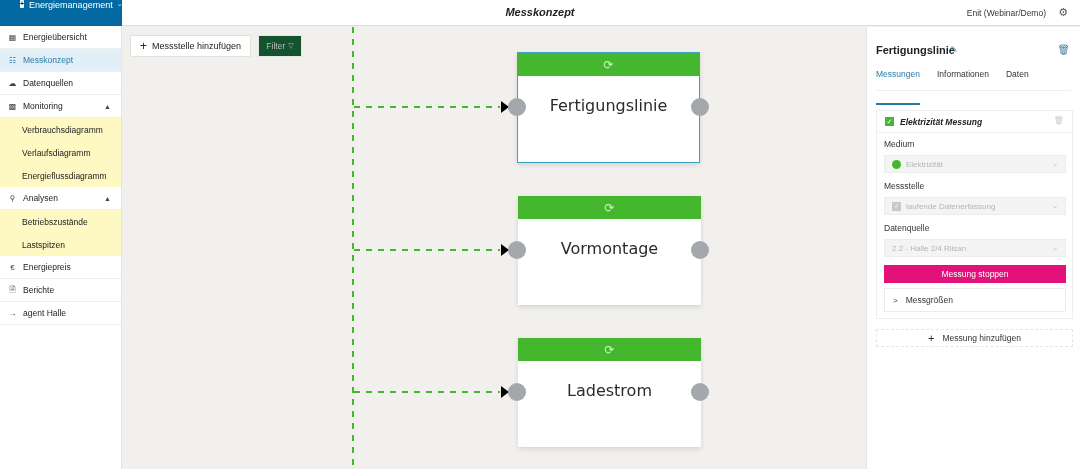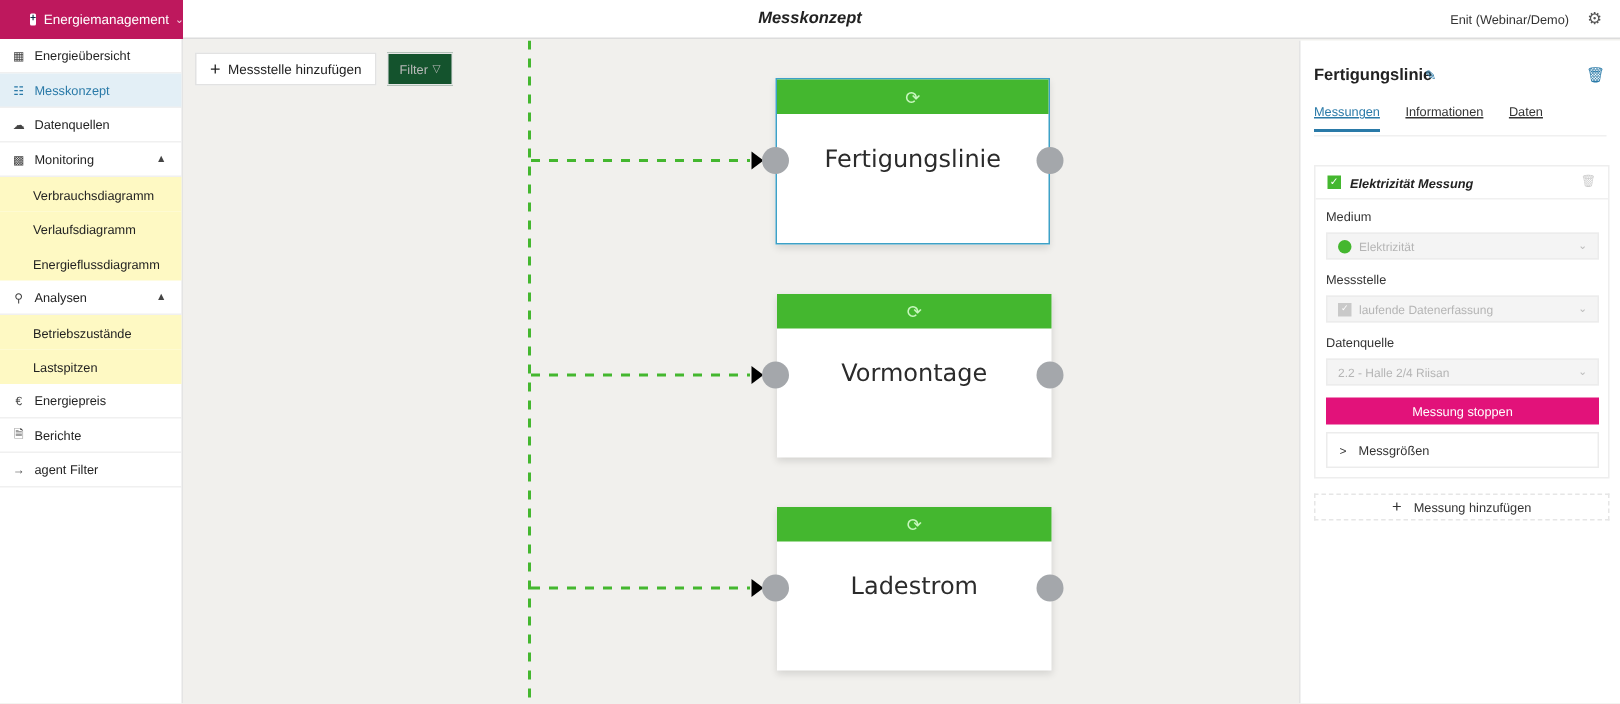--- a/index.html
+++ b/index.html
@@ -1,21 +1,21 @@
 <!DOCTYPE html>
 <html><head>
 <meta charset="utf-8">
 <style>
   * { box-sizing: border-box; margin: 0; padding: 0; }
   html, body { width: 1080px; height: 469px; overflow: hidden; }
   body { font-family: "Liberation Sans", "DejaVu Sans", sans-serif; font-size: 9px; color: #2b2b2b; background: #f1f0ed; position: relative; }
 
   
   .topbar { position: absolute; left: 0; top: 0; width: 1080px; height: 26px; background: #fff; border-bottom: 1px solid #dcdcdc; }
-  .brand { position: absolute; left: 0; top: 0; width: 122px; height: 26px; background: #be185d; color: #fff; display: flex; align-items: center; padding-left: 20px; font-size: 9px; }
+  .brand { position: absolute; left: 0; top: 0; width: 122px; height: 26px; background: #0369a1; color: #fff; display: flex; align-items: flex-start; padding-left: 20px; font-size: 9px; }
   .brand .brand-icon { width: 8px; height: 8px; background: #fff; color: #0e2b44; font-size: 7px; line-height: 8px; text-align: center; font-weight: bold; margin-right: 5px; border-radius: 1px; }
   .brand .caret { margin-left: 4px; font-size: 7px; opacity: .8; }
   .page-title { position: absolute; left: 0; right: 0; top: 6px; text-align: center; font-weight: bold; font-style: italic; font-size: 11px; color: #222; }
   .user { position: absolute; right: 34px; top: 8px; font-size: 8.5px; color: #333; }
   .gear { position: absolute; right: 12px; top: 6px; font-size: 11px; color: #555; }
 
   
   .sidebar { position: absolute; left: 0; top: 26px; width: 122px; height: 443px; background: #fff; border-right: 1px solid #e4e4e4; }
   .nav-item { height: 23px; display: flex; align-items: center; padding-left: 8px; font-size: 8.5px; color: #222; border-bottom: 1px solid #f0f0f0; position: relative; }
   .nav-item .ico { width: 9px; font-size: 8px; color: #444; margin-right: 6px; text-align: center; }
@@ -38,21 +38,21 @@
   .node .label { text-align: center; font-size: 16px; color: #2b2b2b; font-family: "DejaVu Sans", sans-serif; }
   .port { position: absolute; width: 18px; height: 18px; border-radius: 50%; background: #a4a7ab; }
   .arrow { position: absolute; width: 0; height: 0; border-top: 6px solid transparent; border-bottom: 6px solid transparent; border-left: 8px solid #000; }
 
   
   .panel { position: absolute; left: 866px; top: 27px; width: 214px; height: 442px; background: #fff; border-left: 1px solid #e4e4e4; }
   .panel-title { position: absolute; left: 9px; top: 17px; font-size: 11px; font-weight: bold; color: #222; }
   .edit-ico { position: absolute; left: 83px; top: 18px; font-size: 9px; color: #2a7aa8; }
   .trash-ico { position: absolute; right: 10px; top: 17px; font-size: 10px; color: #2a7aa8; }
   .tabs { position: absolute; left: 9px; top: 42px; display: flex; gap: 0; }
-  .tab { font-size: 8.5px; color: #333; margin-right: 17px; padding-bottom: 7px; text-decoration: underline; }
+  .tab { font-size: 8.5px; color: #333; margin-right: 17px; padding-bottom: 24px; }
   .tab.active { color: #2a7aa8; border-bottom: 2px solid #2a7aa8; }
   .tabs-line { position: absolute; left: 9px; right: 9px; top: 63px; border-top: 1px solid #f0f0f0; }
 
   .card { position: absolute; left: 9px; top: 83px; width: 197px; height: 209px; border: 1px solid #eee; background: #fff; }
   .card-head { height: 22px; display: flex; align-items: center; padding-left: 8px; border-bottom: 1px solid #f0f0f0; }
   .chk { width: 9px; height: 9px; background: #44b72f; color: #fff; font-size: 7px; line-height: 9px; text-align: center; margin-right: 6px; }
   .card-title { font-weight: bold; font-size: 8.5px; color: #222; font-style: italic; }
   .card-trash { position: absolute; right: 8px; top: 5px; font-size: 8px; color: #ccc; }
   .field-label { position: absolute; left: 7px; font-size: 8.5px; color: #333; }
   .select { position: absolute; left: 7px; width: 182px; height: 18px; background: #f4f4f4; border: 1px solid #ececec; display: flex; align-items: center; padding-left: 7px; font-size: 8px; color: #b5b5b5; }
@@ -110,21 +110,21 @@
   <div class="nav-item">
     <span class="ico">€</span>
     <span>Energiepreis</span>
   </div>
   <div class="nav-item">
     <span class="ico">🗎</span>
     <span>Berichte</span>
   </div>
   <div class="nav-item">
     <span class="ico">→</span>
-    <span>agent Filter</span>
+    <span>agent Halle</span>
   </div>
 </div>
 
 <div class="canvas">
   <div class="add-btn">
     <span class="plus">+</span>
     <span>Messstelle hinzufügen</span>
   </div>
   <div class="filter-btn">
     <span>Filter</span>

